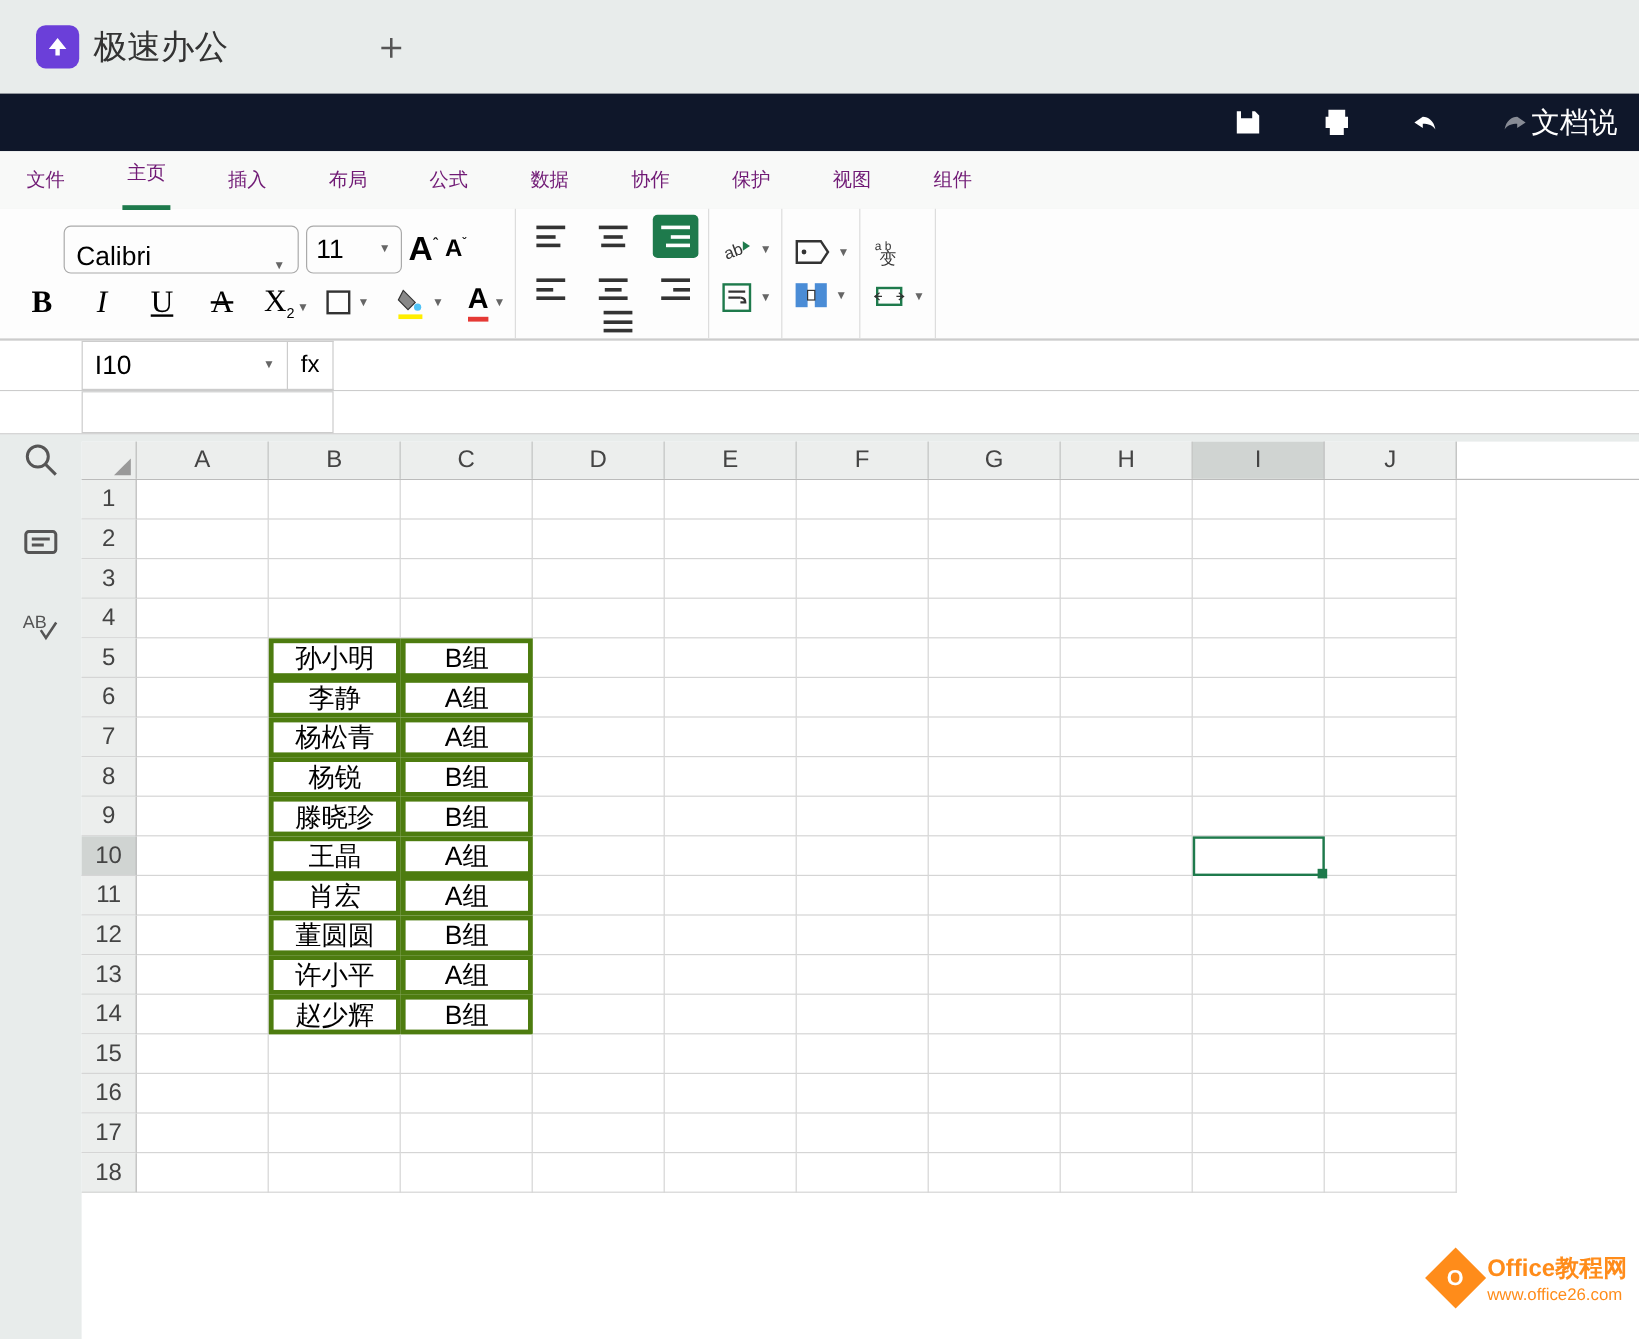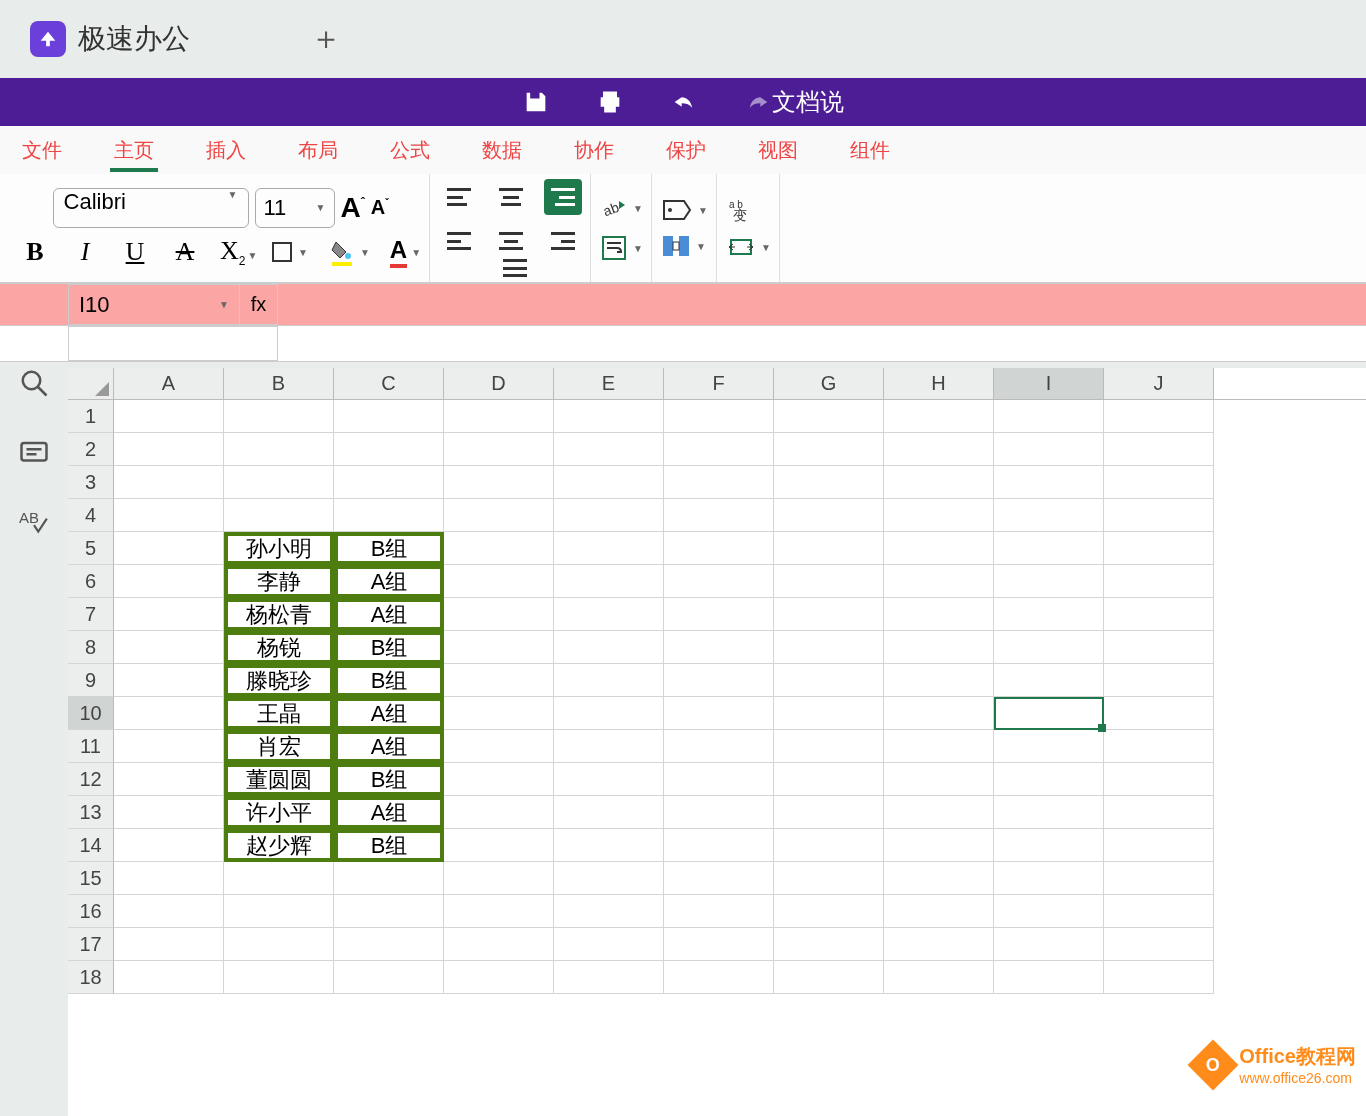--- a/index.html
+++ b/index.html
@@ -10,59 +10,59 @@
   .app-tab { display: flex; align-items: center; padding: 0 20px; height: 54px; font-size: 28px; color: #333; border-radius: 20px 20px 0 0; }
   .app-tab.active { background: #fff; }
   .app-logo { width: 36px; height: 36px; background: #6b3fd9; border-radius: 8px; margin-right: 12px; display: flex; align-items: center; justify-content: center; }
   .app-logo svg { width: 22px; height: 22px; }
   .doc-icon { width: 34px; height: 34px; background: #1a9e5c; border-radius: 6px; margin-right: 12px; display: flex; align-items: center; justify-content: center; }
   .doc-icon svg { width: 20px; height: 20px; }
   .tab-close { margin-left: 120px; font-size: 28px; color: #666; cursor: pointer; }
   .tab-new { margin-left: 40px; font-size: 32px; color: #555; cursor: pointer; }
   
   
-  .green-bar { height: 48px; background: #4c1d95; display: flex; align-items: center; padding: 0 18px; justify-content: center; }
+  .green-bar { height: 48px; background: #0f172a; display: flex; align-items: center; padding: 0 18px; justify-content: flex-end; }
   .green-left { display: flex; align-items: center; gap: 46px; }
   .green-icon { width: 28px; height: 28px; cursor: pointer; display: flex; align-items: center; justify-content: center; }
   .green-icon svg { width: 28px; height: 28px; }
   .doc-title-right { color: #fff; font-size: 24px; }
   
   
   .menu-bar { height: 48px; background: #f8f9f8; display: flex; align-items: center; padding: 0 18px; gap: 44px; }
-  .menu-item { font-size: 20px; color: #ef4444; padding: 8px 4px; cursor: pointer; }
-  .menu-item.active { border-bottom: 4px solid #1e7a4c; padding-bottom: 4px; }
+  .menu-item { font-size: 16px; color: #701a75; padding: 8px 4px; cursor: pointer; }
+  .menu-item.active { border-bottom: 4px solid #1e7a4c; padding-bottom: 16px; }
   
   
   .ribbon { height: 110px; background: #fdfdfd; border-bottom: 2px solid #ccc; display: flex; align-items: center; padding: 0 12px; gap: 2px; }
   .ribbon-group { display: flex; flex-direction: column; align-items: center; justify-content: center; padding: 0 8px; height: 100%; border-right: 1px solid #ddd; }
   .ribbon-group.noborder { border-right: none; }
   .paste-btn { display: flex; flex-direction: column; align-items: center; gap: 4px; }
   .paste-icon { width: 48px; height: 54px; position: relative; }
   .small-btns { display: flex; flex-direction: column; gap: 12px; margin-left: 10px; }
   .small-icon { width: 30px; height: 30px; }
   .font-row { display: flex; align-items: center; gap: 6px; margin-bottom: 8px; }
-  .font-name { width: 196px; height: 40px; border: 1px solid #aaa; border-radius: 6px; display: flex; align-items: flex-start; justify-content: space-between; padding: 0 10px; font-size: 22px; }
+  .font-name { width: 196px; height: 40px; border: 1px solid #aaa; border-radius: 6px; display: flex; align-items: flex-end; justify-content: space-between; padding: 0 10px; font-size: 22px; }
   .font-size { width: 80px; height: 40px; border: 1px solid #aaa; border-radius: 6px; display: flex; align-items: center; justify-content: space-between; padding: 0 8px; font-size: 22px; }
   .big-a { font-size: 28px; font-weight: bold; }
   .small-a { font-size: 20px; font-weight: bold; }
   .style-row { display: flex; align-items: center; gap: 20px; }
   .style-btn { font-size: 26px; font-family: "Times New Roman", serif; width: 30px; text-align: center; cursor: pointer; }
   .caret { font-size: 10px; color: #666; margin-left: 2px; }
   .align-grid { display: grid; grid-template-columns: repeat(3, 38px); grid-template-rows: repeat(2, 36px); gap: 8px 14px; }
   .align-cell { display: flex; align-items: center; justify-content: center; }
   .align-cell.sel { background: #1e7a4c; border-radius: 4px; }
   .align-lines { width: 24px; height: 18px; display: flex; flex-direction: column; justify-content: space-between; }
   .align-lines div { height: 3px; background: #333; }
   .align-cell.sel .align-lines div { background: #fff; }
   .misc-col { display: flex; flex-direction: column; gap: 14px; }
   .misc-item { display: flex; align-items: center; gap: 4px; }
   .format-box { width: 80px; height: 40px; border: 1px solid #aaa; border-radius: 6px; display: flex; align-items: center; padding: 0 10px; font-size: 22px; }
   
   
-  .formula-bar { height: 42px; background: #fca5a5; display: flex; align-items: center; border-bottom: 1px solid #ccc; }
+  .formula-bar { height: 42px; background: #ffffff; display: flex; align-items: center; border-bottom: 1px solid #ccc; }
   .left-pad { width: 68px; height: 100%; }
   .name-box { width: 172px; height: 100%; border: 1px solid #ccc; display: flex; align-items: center; justify-content: space-between; padding: 0 10px; font-size: 22px; }
   .fx-cell { width: 38px; height: 100%; border: 1px solid #ccc; border-left: none; display: flex; align-items: center; justify-content: center; font-size: 20px; }
   .formula-input-row { height: 36px; background: #fff; display: flex; border-bottom: 1px solid #ccc; }
   .formula-input { margin-left: 68px; width: 210px; height: 100%; border: 1px solid #ccc; }
   
   
   .side-icons { position: absolute; left: 0; top: 368px; width: 68px; display: flex; flex-direction: column; align-items: center; gap: 40px; }
   .side-icon { width: 30px; height: 30px; cursor: pointer; }
   

